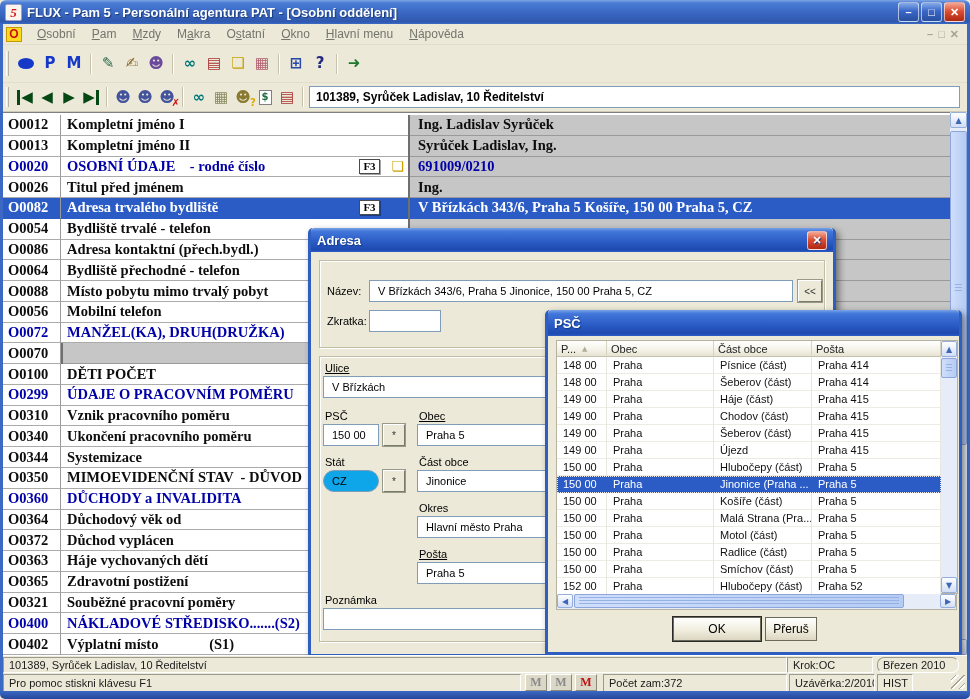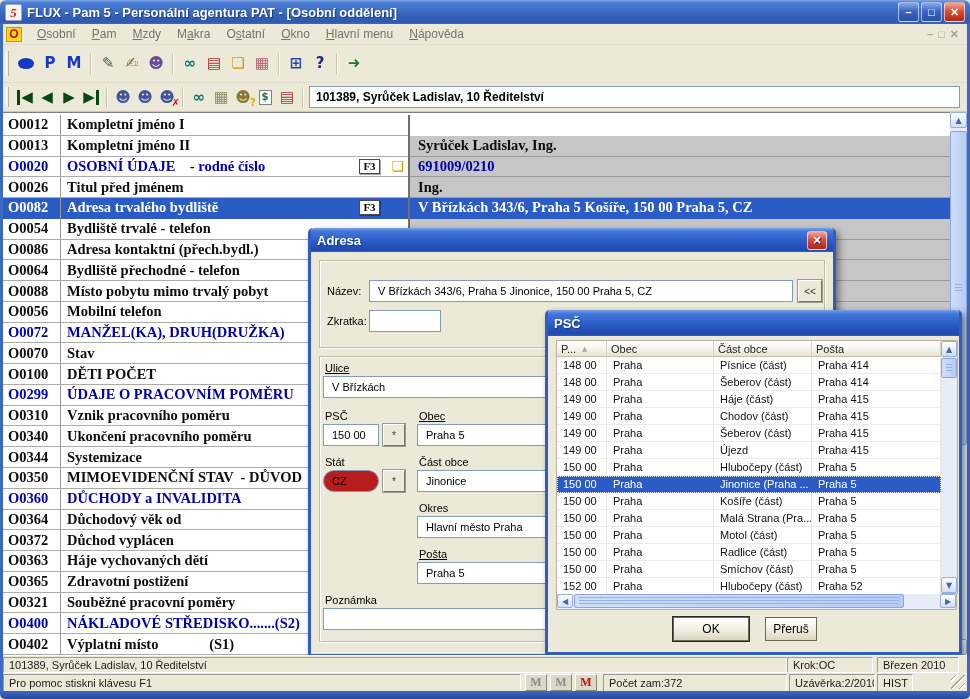--- a/index.html
+++ b/index.html
@@ -78,21 +78,21 @@
   .dtitle{height:24px;margin:0 -0px;border-radius:4px 4px 0 0;display:flex;align-items:center;
     background:linear-gradient(180deg,#78A2E8 0%,#4377DA 14%,#2C5CC6 55%,#1E4AB0 90%,#2C5CC6 100%);
     color:#fff;font-weight:bold;font-size:13px;padding:8px 6px;text-shadow:1px 1px 1px #123a86;}
   .dclose{margin-left:auto;width:20px;height:19px;border-radius:3px;border:1px solid rgba(255,255,255,.65);
     background:linear-gradient(180deg,#F2A896,#DC4F34 45%,#AE2812);color:#fff;font-size:11px;font-weight:bold;
     display:flex;align-items:center;justify-content:center;}
   .gbox{position:absolute;border:1px solid #C0BDA4;box-shadow:1px 1px 0 #ffffff inset,1px 1px 0 #ffffff;}
   .dlab{position:absolute;font-size:11px;color:#000;white-space:nowrap;}
   .din{position:absolute;border:1px solid #7F9DB9;background:#fff;height:22px;
     font:11px "Liberation Sans",sans-serif;padding:0 8px;outline:none;color:#000;}
-  .din.gray{background:#b91c1c;border-radius:11px;}
+  .din.gray{background:#0ea5e9;border-radius:11px;}
   .sqbtn{position:absolute;background:#ECE9D8;border:1px solid;border-color:#FFFFFF #7a7a6a #7a7a6a #FFFFFF;
     box-shadow:0 0 0 1px #9a9a8a;font-size:10px;display:flex;align-items:center;justify-content:center;color:#333;}
   
   .psc-table{position:absolute;left:8px;top:30px;width:385px;border:1px solid #B6B2A0;border-right:none;background:#fff;}
   .phr{display:flex;height:16px;}
   .phc{background:linear-gradient(180deg,#FFFFFF,#F4F2E8 60%,#E6E3D2);border-right:1px solid #D6D3C0;
     border-bottom:1px solid #C4C1AE;font-size:11px;display:flex;align-items:center;padding-left:4px;color:#222;overflow:hidden;white-space:pre;}
   .sortico{margin-left:6px;font-size:7px;color:#B0AC98;font-family:"DejaVu Sans",sans-serif;}
   .prow{display:flex;height:17px;background:#fff;}
   .pc{border-right:1px solid #E9E7DD;border-bottom:1px solid #EDECE4;display:flex;align-items:center;
@@ -243,20 +243,21 @@
         </span>
       </span>
     <div class="recfield">101389, Syrůček Ladislav, 10 Ředitelství</div>
   </div>
 
   <div class="content">
       <div class="trow">
         <div class="c-code">O0012</div>
         <div class="c-label"><span>Kompletní jméno I</span></div>
         <div class="c-div"></div>
+        <div class="c-value">Ing. Ladislav Syrůček</div>
       </div>
       <div class="trow">
         <div class="c-code">O0013</div>
         <div class="c-label"><span>Kompletní jméno II</span></div>
         <div class="c-div"></div>
         <div class="c-value">Syrůček Ladislav, Ing.</div>
       </div>
       <div class="trow hdr">
         <div class="c-code">O0020</div>
         <div class="c-label"><span>OSOBNÍ ÚDAJE    - rodné číslo</span><span class="f3">F3</span><span class="foldico">❏</span></div>
@@ -306,21 +307,20 @@
         <div class="c-value"></div>
       </div>
       <div class="trow hdr">
         <div class="c-code">O0072</div>
         <div class="c-label"><span>MANŽEL(KA), DRUH(DRUŽKA)</span></div>
         <div class="c-div"></div>
         <div class="c-value"></div>
       </div>
       <div class="trow">
         <div class="c-code">O0070</div>
-        <div class="c-label"><span>Stav</span></div>
         <div class="c-div"></div>
         <div class="c-value"></div>
       </div>
       <div class="trow">
         <div class="c-code">O0100</div>
         <div class="c-label"><span>DĚTI POČET</span></div>
         <div class="c-div"></div>
         <div class="c-value"></div>
       </div>
       <div class="trow hdr">
@@ -548,28 +548,28 @@
       <div class="sbtn" style="top:0;width:16px;">▲</div>
       <div class="sthumb" style="top:17px;height:20px;width:16px;"></div>
       <div class="sbtn" style="bottom:0;width:16px;">▼</div>
     </div>
 
     <div class="hscroll">
       <div class="sbtn" style="left:0;top:0;width:16px;height:14px;">◀</div>
       <div class="sthumb" style="left:17px;top:0;width:330px;height:14px;"></div>
       <div class="sbtn" style="right:0;top:0;width:16px;height:14px;">▶</div>
     </div>
-    <div class="pbtn def" style="left:125px;top:307px;width:76px;">OK</div>
+    <div class="pbtn def" style="left:125px;top:307px;width:88px;">OK</div>
     <div class="pbtn" style="left:217px;top:307px;width:52px;">Přeruš</div>
   </div>
 
   <div class="status">
     <div class="sp" style="left:0;top:1px;width:784px;height:16px;">101389, Syrůček Ladislav, 10 Ředitelství</div>
     <div class="sp" style="left:784px;top:1px;width:86px;height:16px;">Krok:OC</div>
-    <div class="sp" style="left:874px;top:1px;width:82px;height:16px;">Březen 2010</div>
+    <div class="sp" style="left:874px;top:1px;width:82px;height:16px;border-radius:7px;">Březen 2010</div>
 
     <div class="sp" style="left:0;top:18px;width:518px;height:18px;">Pro pomoc stiskni klávesu F1</div>
     <div class="mbtn" style="left:522px;top:18px;">M</div>
     <div class="mbtn" style="left:547px;top:18px;">M</div>
     <div class="mbtn red" style="left:572px;top:18px;">M</div>
     <div class="sp" style="left:600px;top:18px;width:184px;height:18px;">Počet zam:372</div>
     <div class="sp" style="left:786px;top:18px;width:86px;height:18px;">Uzávěrka:2/2010</div>
     <div class="sp" style="left:874px;top:18px;width:36px;height:18px;">HIST</div>
     <div class="sp" style="left:912px;top:18px;width:34px;height:18px;margin-top:48px;">TISK</div>
     <div class="rgrip"></div>

